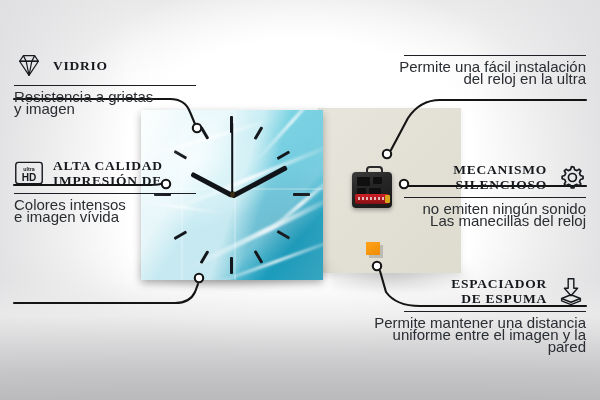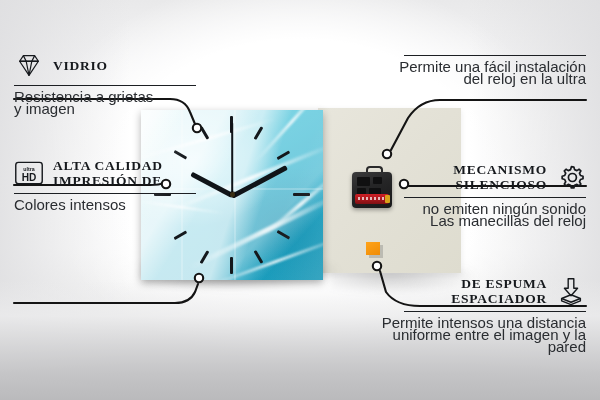--- a/index.html
+++ b/index.html
@@ -194,20 +194,21 @@
           <text x="17" y="24" font-family="Liberation Sans, sans-serif" font-size="11.5" font-weight="700" text-anchor="middle" fill="#16191d">HD</text>
         </svg>
       </span>
       <span>
         <div class="feat-title">ALTA CALIDAD</div>
         <div class="feat-title">IMPRESIÓN DE</div>
       </span>
     </div>
     <div class="feat-rule" style="width:182px;"></div>
     <div class="feat-desc">Colores intensos</div>
+    <div class="feat-desc">e imagen vívida</div>
   </div>
 
 
   <div class="feat right" style="left:374px;top:50px;">
     <div class="feat-rule" style="width:182px;margin-left:30px;"></div>
     <div class="feat-desc">Permite una fácil instalación</div>
     <div class="feat-desc">del reloj en la ultra</div>
   </div>
 
   <div class="feat right" style="left:374px;top:162px;">
@@ -234,22 +235,22 @@
   <div class="feat right" style="left:374px;top:276px;">
     <div class="feat-head">
       <span class="feat-ico">
         <svg viewBox="0 0 32 32" width="30" height="30" fill="none" stroke="#16191d" stroke-width="1.5" stroke-linejoin="round">
           <path d="M13 3 L19 3 L19 13 L23 13 L16 21 L9 13 L13 13 Z"></path>
           <path d="M6 24 L16 20 L26 24 L16 28 Z"></path>
           <path d="M6 24 L6 26.5 L16 30.5 L26 26.5 L26 24"></path>
         </svg>
       </span>
       <span>
+        <div class="feat-title">ESPACIADOR</div>
         <div class="feat-title">DE ESPUMA</div>
-        <div class="feat-title">ESPACIADOR</div>
       </span>
     </div>
     <div class="feat-rule" style="width:182px;margin-left:30px;"></div>
-    <div class="feat-desc">Permite intensos una distancia</div>
+    <div class="feat-desc">Permite mantener una distancia</div>
     <div class="feat-desc">uniforme entre el imagen y la pared</div>
   </div>
 
 </div>
 
 </body></html>

